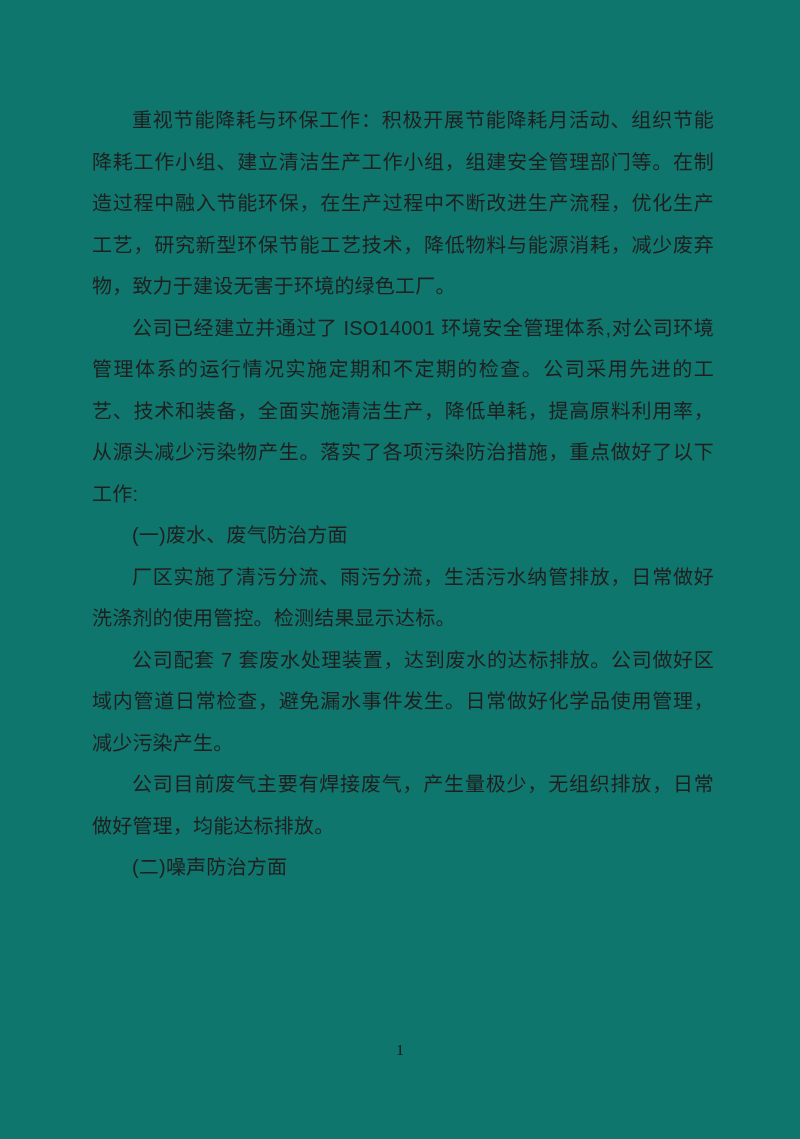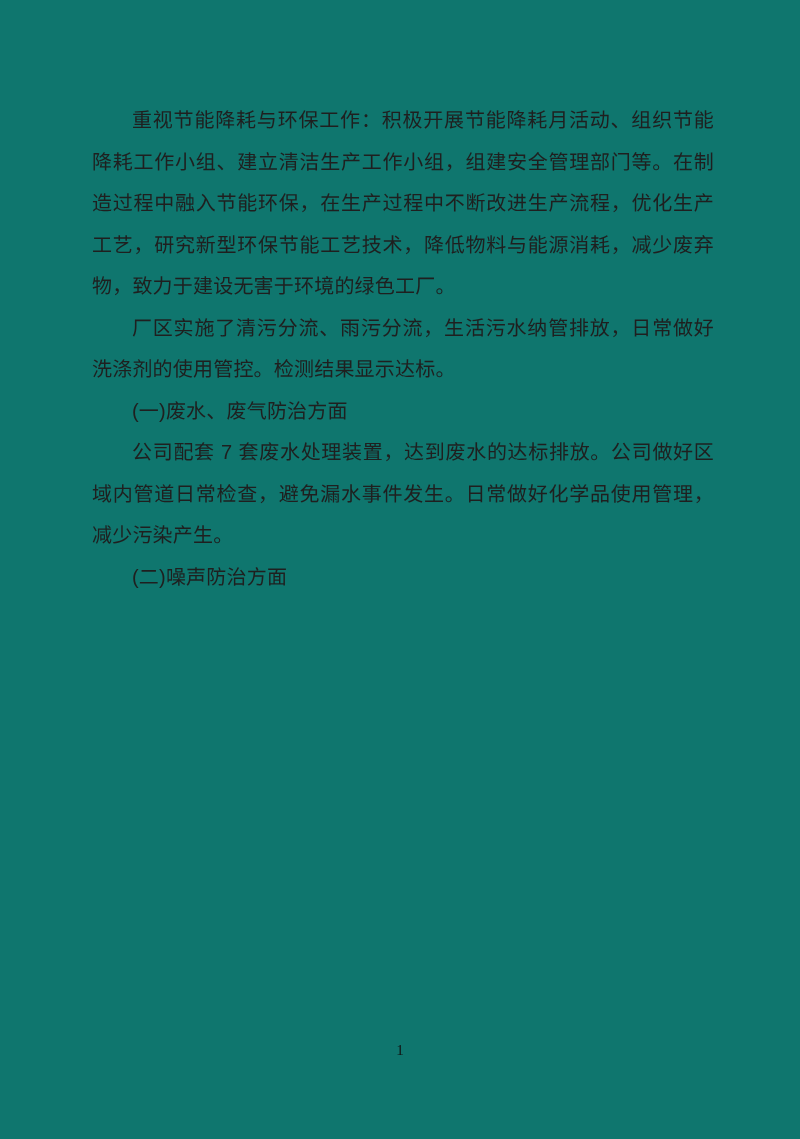--- a/index.html
+++ b/index.html
@@ -43,19 +43,21 @@
     font-family: "Liberation Serif", "DejaVu Serif", serif;
     color: #111111;
   }
 </style>
 </head>
 <body>
 
 <div class="page">
   <div class="doc-body">
     <p>重视节能降耗与环保工作：积极开展节能降耗月活动、组织节能降耗工作小组、建立清洁生产工作小组，组建安全管理部门等。在制造过程中融入节能环保，在生产过程中不断改进生产流程，优化生产工艺，研究新型环保节能工艺技术，降低物料与能源消耗，减少废弃物，致力于建设无害于环境的绿色工厂。</p>
+    <p>公司已经建立并通过了 ISO14001 环境安全管理体系,对公司环境管理体系的运行情况实施定期和不定期的检查。公司采用先进的工艺、技术和装备，全面实施清洁生产，降低单耗，提高原料利用率，从源头减少污染物产生。落实了各项污染防治措施，重点做好了以下工作:</p>
+    <p>(一)废水、废气防治方面</p>
     <p>厂区实施了清污分流、雨污分流，生活污水纳管排放，日常做好洗涤剂的使用管控。检测结果显示达标。</p>
-    <p>(一)废水、废气防治方面</p>
     <p>公司配套 7 套废水处理装置，达到废水的达标排放。公司做好区域内管道日常检查，避免漏水事件发生。日常做好化学品使用管理，减少污染产生。</p>
+    <p>公司目前废气主要有焊接废气，产生量极少，无组织排放，日常做好管理，均能达标排放。</p>
     <p>(二)噪声防治方面</p>
   </div>
   <div class="page-number">1</div>
 </div>
 
 </body></html>

